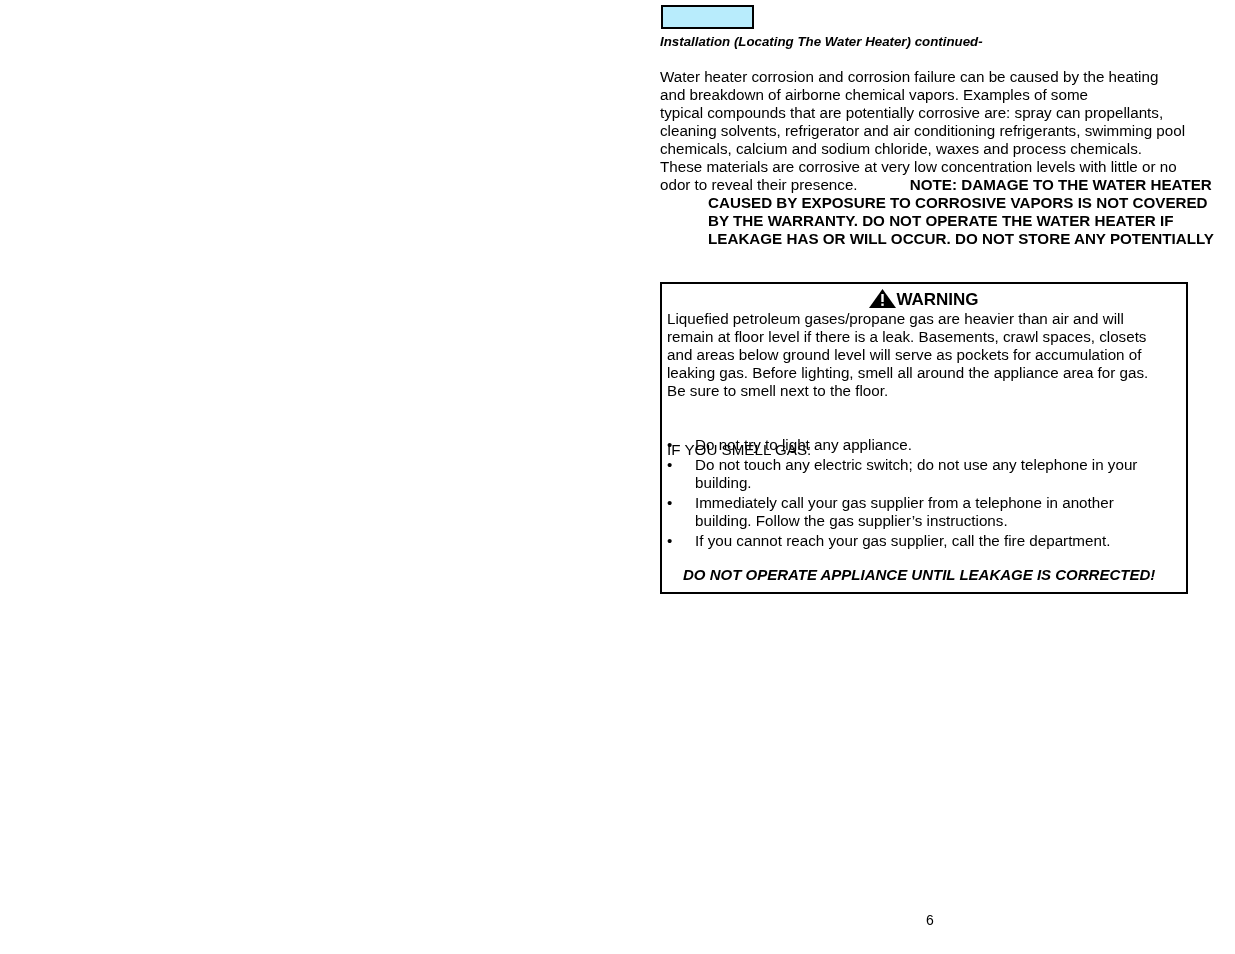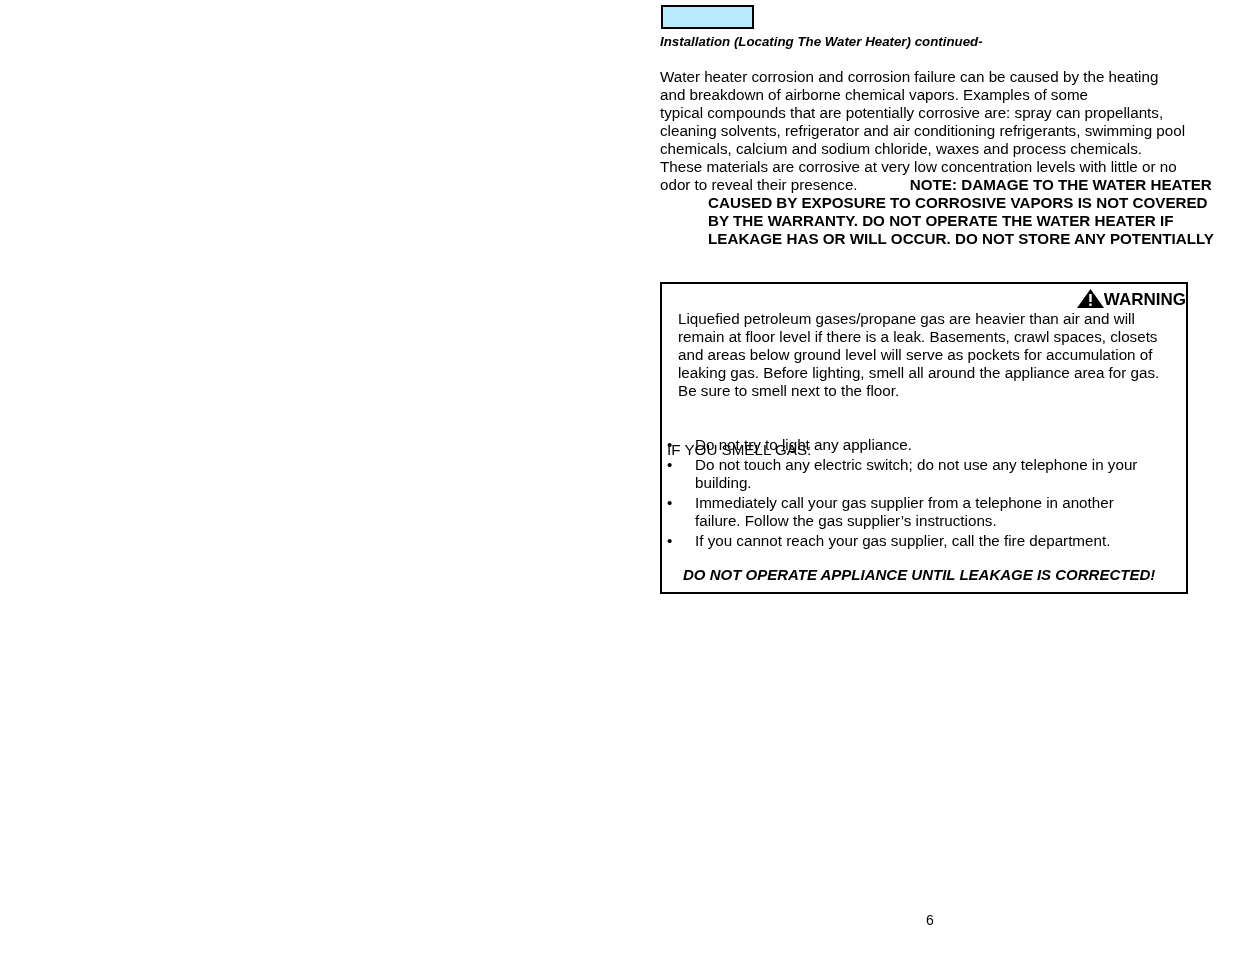--- a/index.html
+++ b/index.html
@@ -18,26 +18,26 @@
   .body-para {
     position:absolute; left:660px; top:68px; width:560px; font-size:15.2px; line-height:18px;
   }
   .body-para .line { display:block; white-space:nowrap; }
   .b { font-weight:bold;margin-left:48px; }
   .warning-box {
     position:absolute; left:660px; top:282px; width:528px; height:312px;
     border:2.5px solid #000; box-sizing:border-box;
   }
   .warning-title {
-    position:absolute; left:0; right:0; top:5px; text-align:right; font-size:17px; font-weight:bold;
+    position:absolute; left:0; right:0; top:5px; text-align:center; font-size:17px; font-weight:bold;
     line-height:20px;
   }
   .warning-title svg { vertical-align:-3px; margin-right:0; }
   .warn-text {
-    position:absolute; left:5px; top:26px; font-size:15.2px; line-height:18px;margin-left:11px;
+    position:absolute; left:5px; top:26px; font-size:15.2px; line-height:18px;
   }
   .warn-text .line { display:block; white-space:nowrap; }
   .smell-head {
     position:absolute; left:5px; top:132px; font-size:15.2px; line-height:18px; white-space:nowrap;margin-top:25px;
   }
   .bullets {
     position:absolute; left:0; top:152px; font-size:15.2px; line-height:18.5px;
   }
   .bullet-item { position:relative; padding-left:33px; }
   .bullet-item .dot { position:absolute; left:5px; top:0; }
@@ -94,21 +94,21 @@
       <span class="ln">Do not try to light any appliance.</span>
     </div>
     <div class="bullet-item">
       <span class="dot">•</span>
       <span class="ln">Do not touch any electric switch; do not use any telephone in your</span>
       <span class="ln">building.</span>
     </div>
     <div class="bullet-item">
       <span class="dot">•</span>
       <span class="ln">Immediately call your gas supplier from a telephone in another</span>
-      <span class="ln">failure. Follow the gas supplier’s instructions.</span>
+      <span class="ln">building. Follow the gas supplier’s instructions.</span>
     </div>
     <div class="bullet-item">
       <span class="dot">•</span>
       <span class="ln">If you cannot reach your gas supplier, call the fire department.</span>
     </div>
   </div>
   <div class="final-warning">DO NOT OPERATE APPLIANCE UNTIL LEAKAGE IS CORRECTED!</div>
 </div>
 
 <div class="page-number">6</div>

